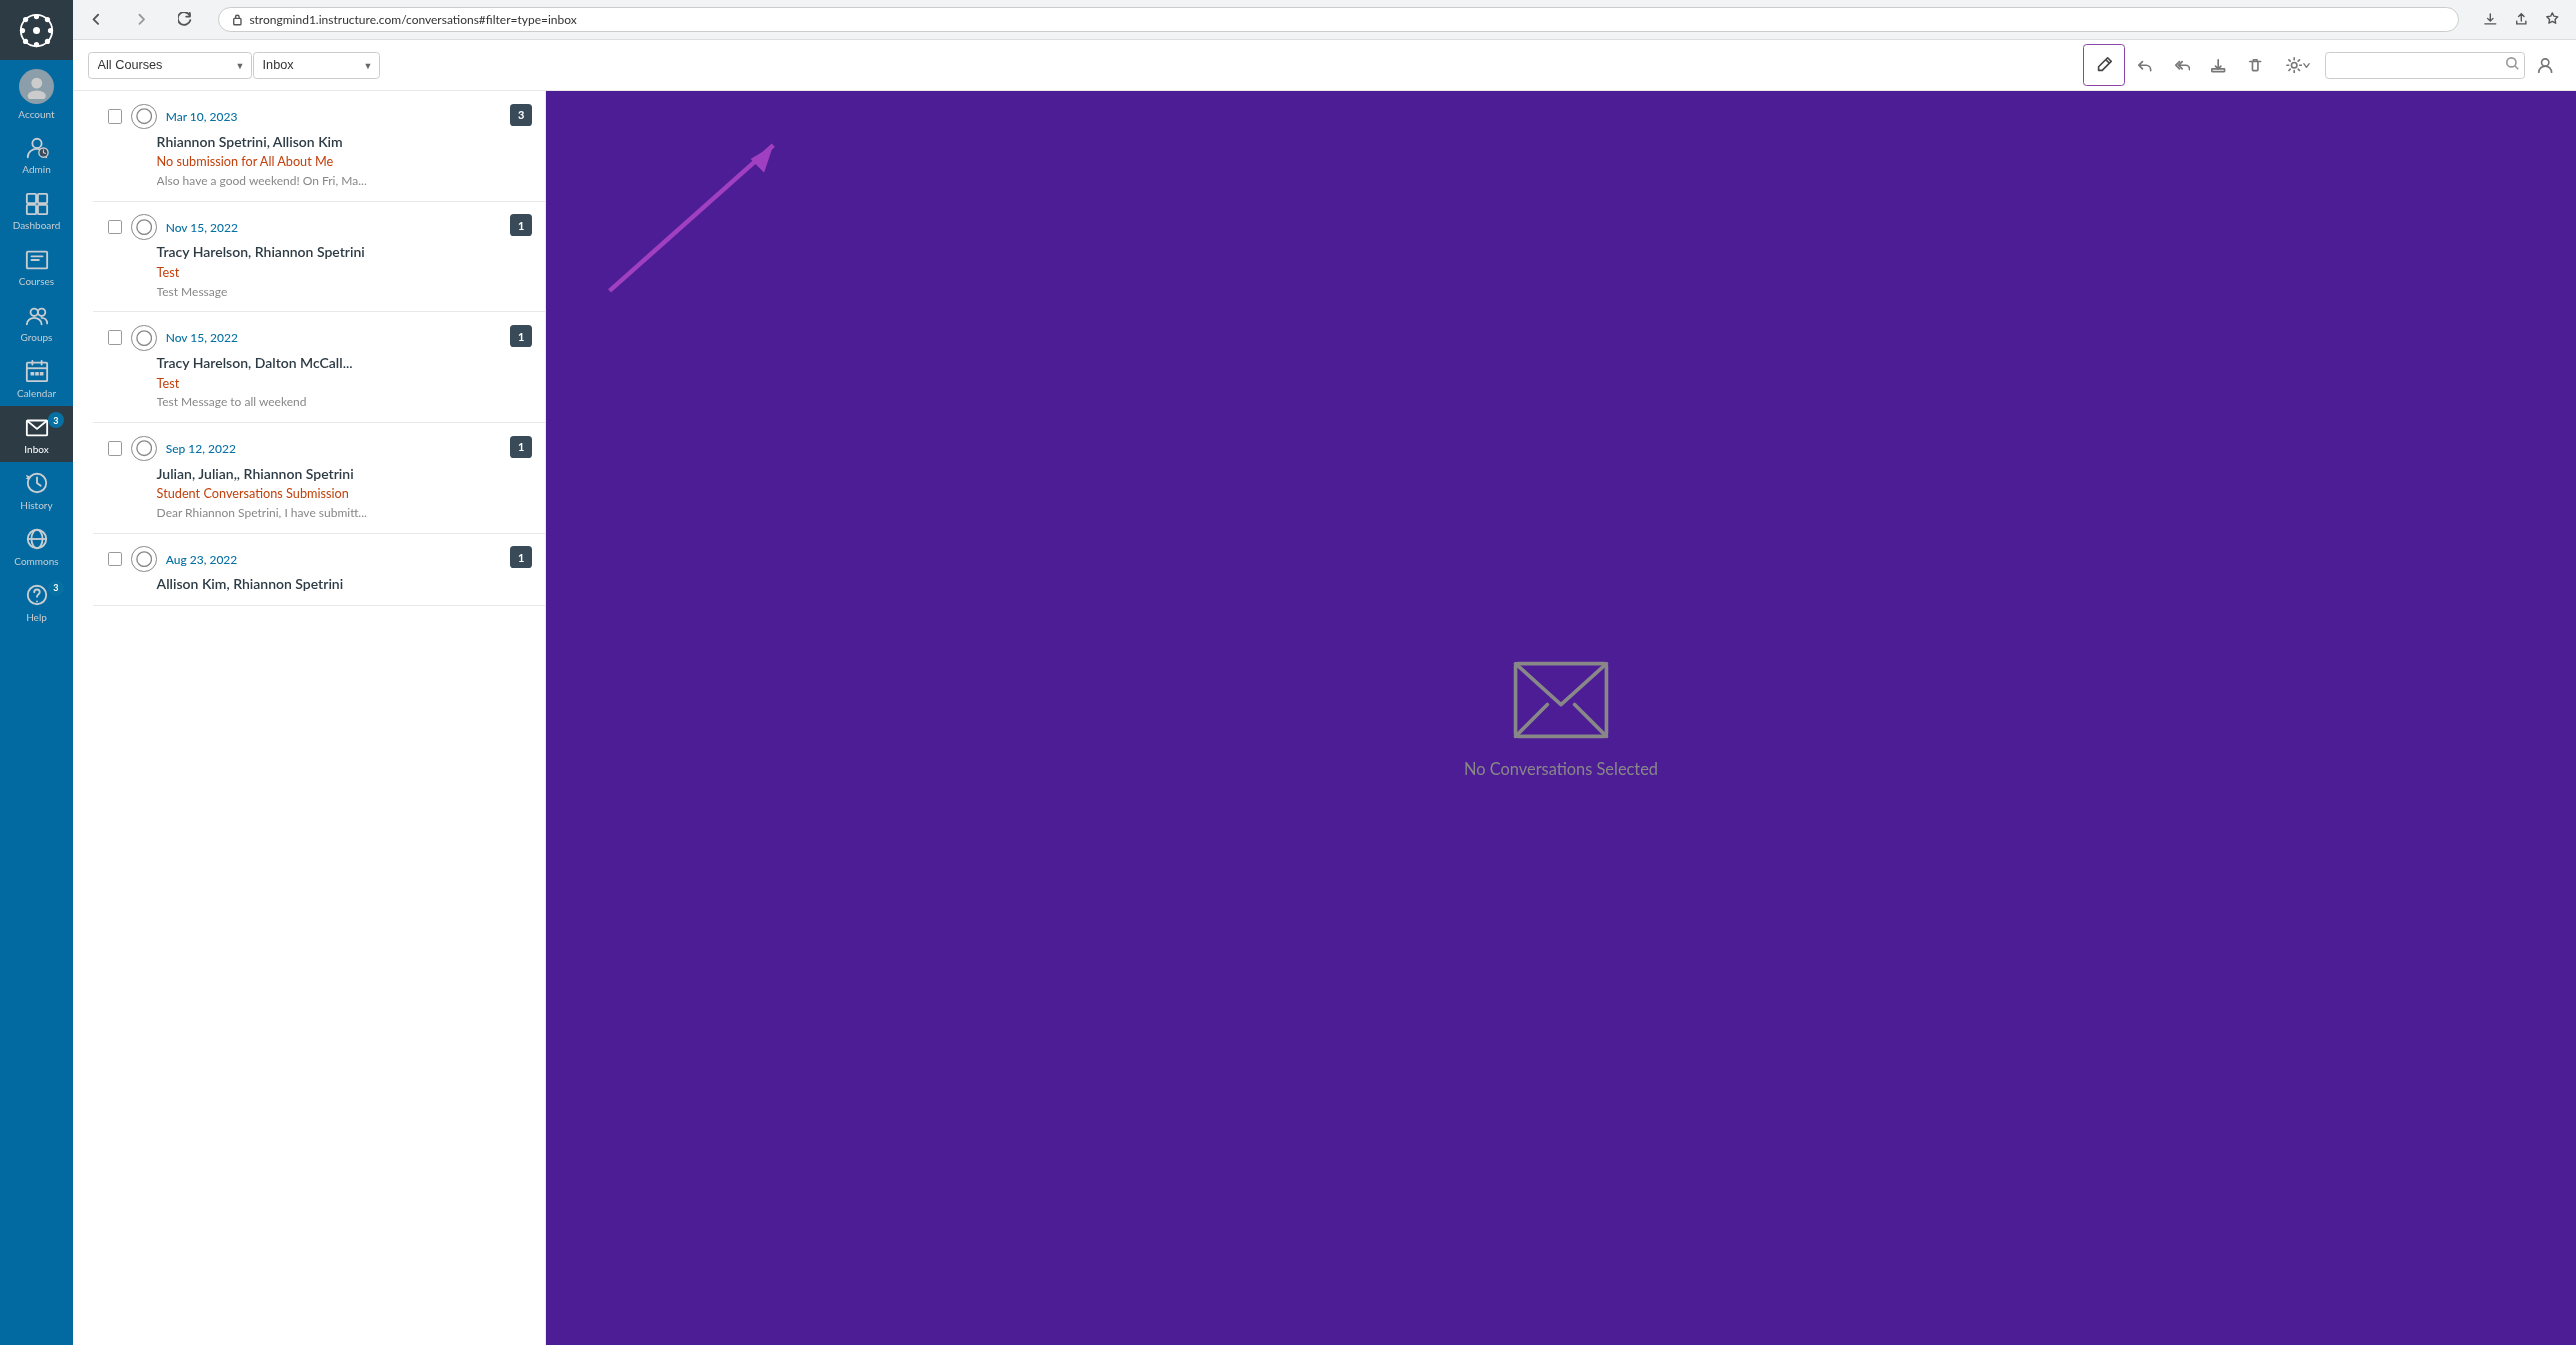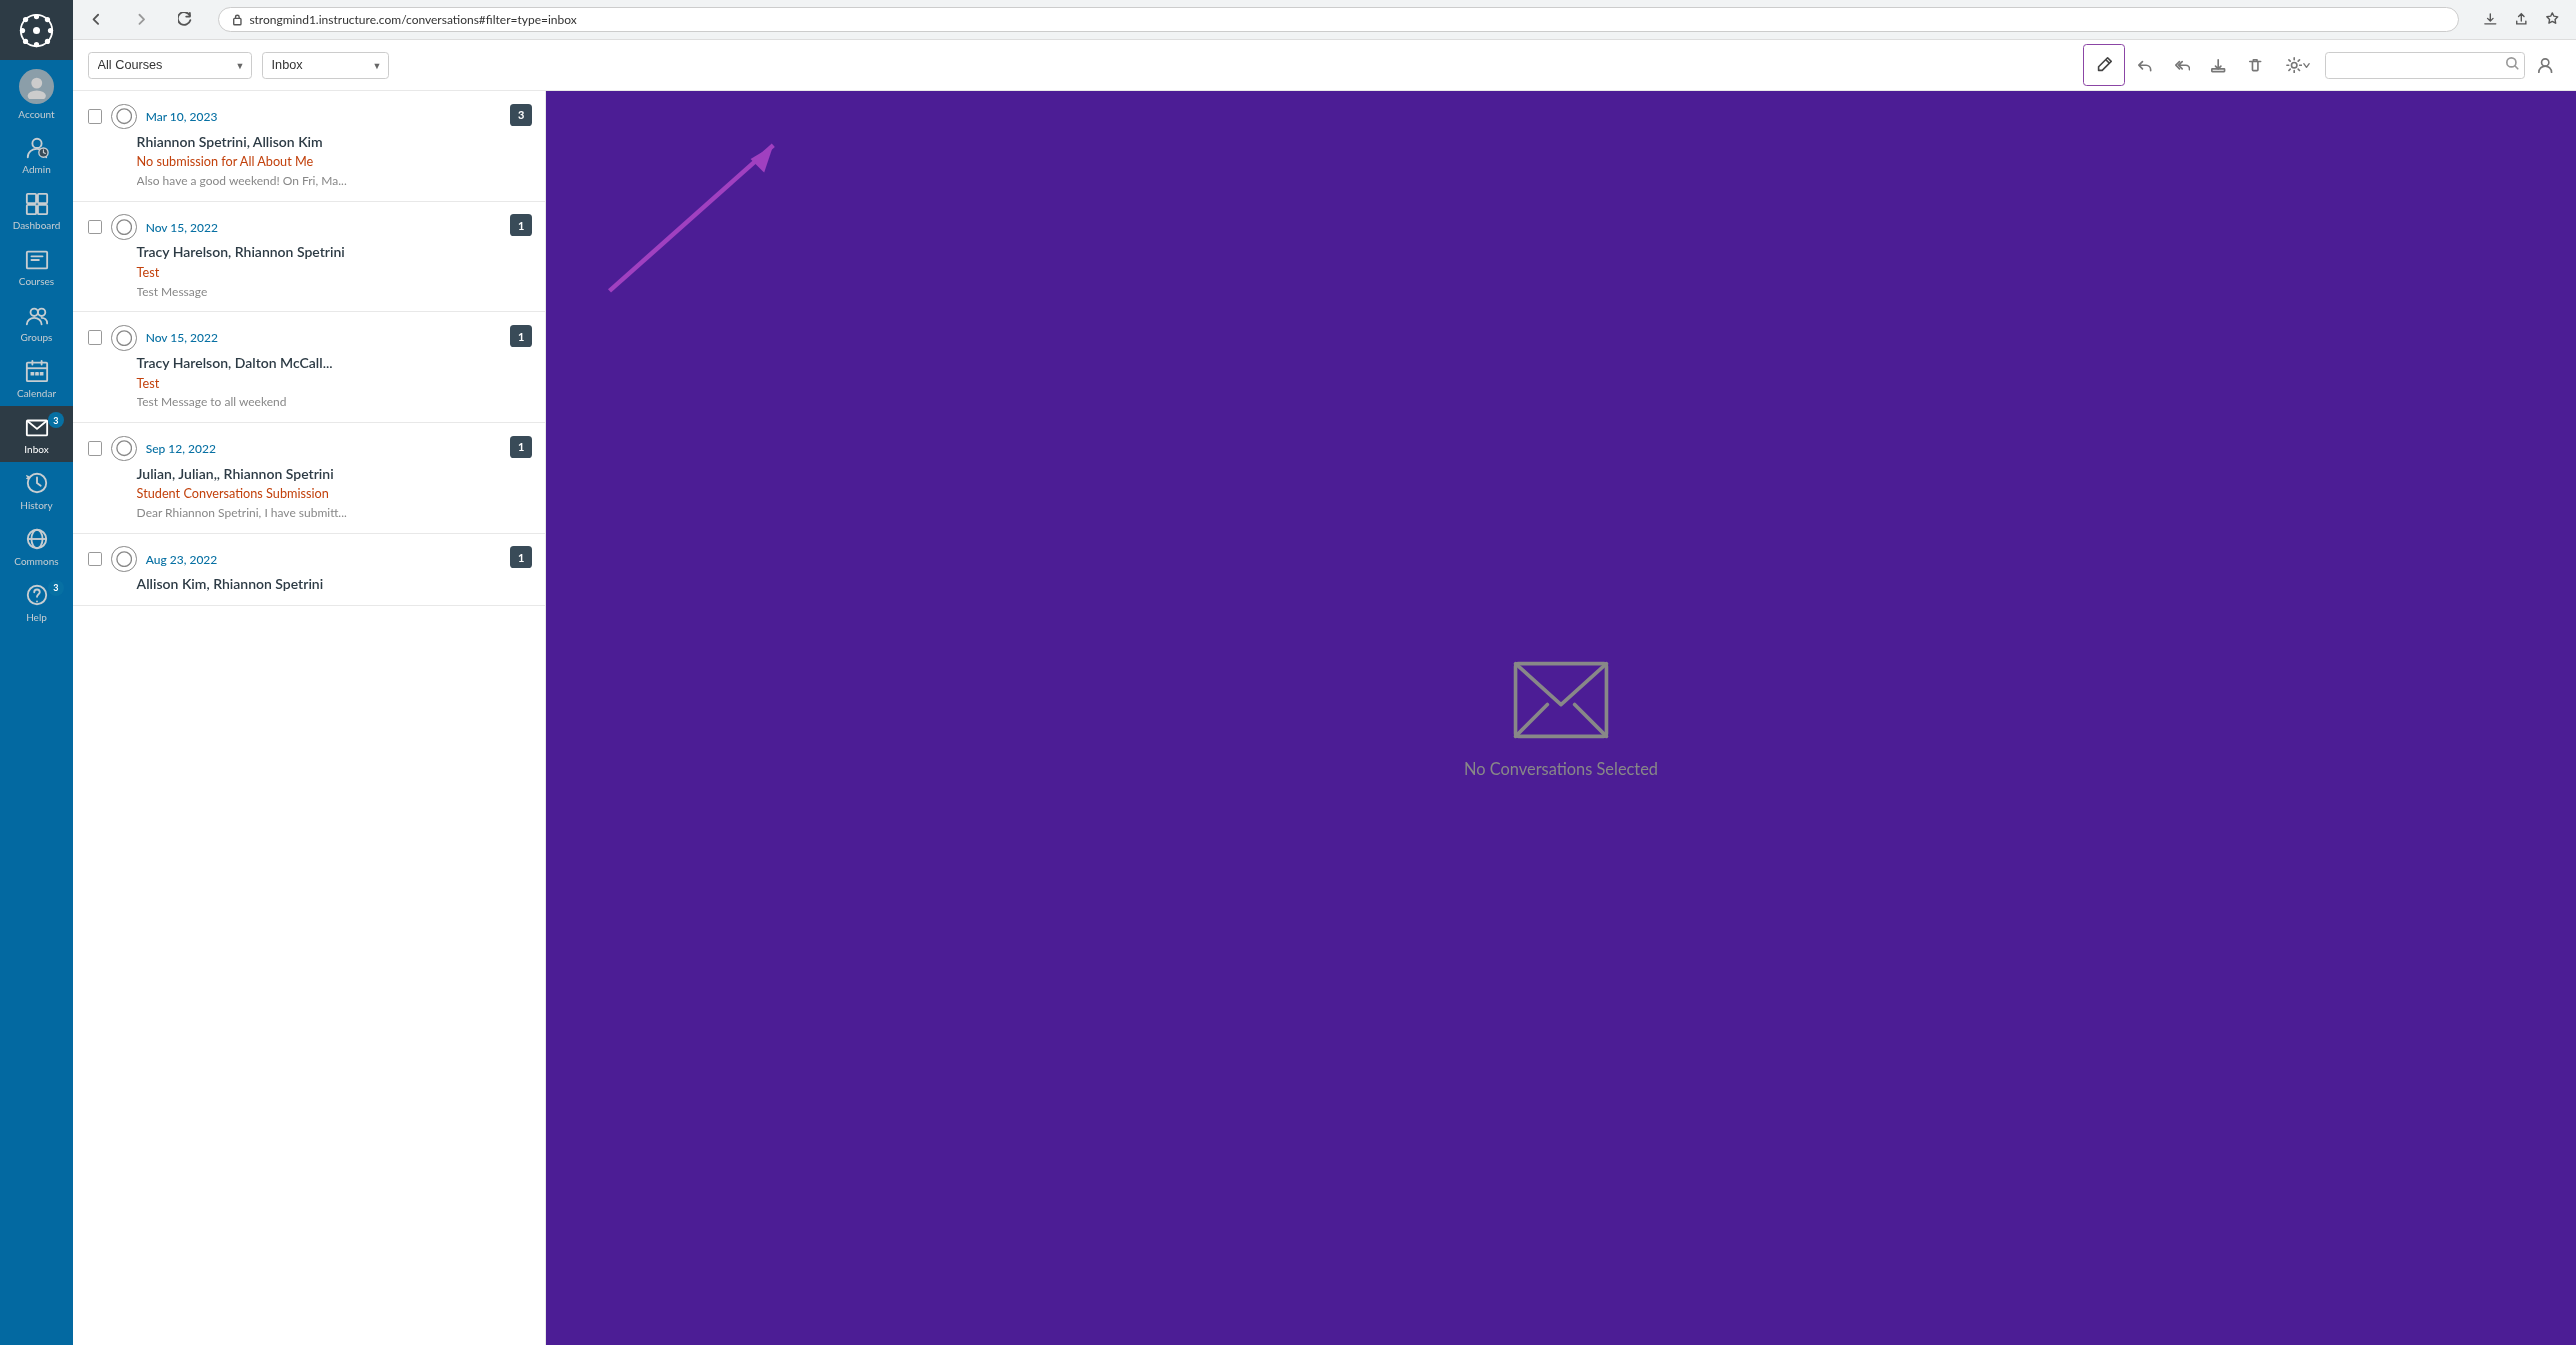--- a/index.html
+++ b/index.html
@@ -115,21 +115,21 @@
       overflow: hidden;
     }
 
     
     .toolbar {
       display: flex;
       align-items: center;
       padding: 7.3px 14.6px;
       background: #fff;
       border-bottom: 0.9px solid #e8e8e8;
-      gap: 10px;
+      gap: 1px;
       flex-shrink: 0;
       height: 51px;
     }
     .toolbar select {
       border: 0.9px solid #ccc;
       border-radius: 3.6px;
       padding: 5.5px 25.5px 5.5px 9px;
       font-size: 12.7px;
       color: #333;
       background: white;
@@ -205,20 +205,21 @@
       overflow: hidden;
     }
 
     
     .message-list {
       width: 473px;
       flex-shrink: 0;
       border-right: 0.9px solid #e8e8e8;
       overflow-y: auto;
       background: #fff;
+      padding-left: 20px;
     }
     .message-item {
       border-bottom: 0.9px solid #e8e8e8;
       padding: 12.7px 14.6px;
       cursor: pointer;
       position: relative;
       display: flex;
       flex-direction: column;
       gap: 3.6px;
     }

